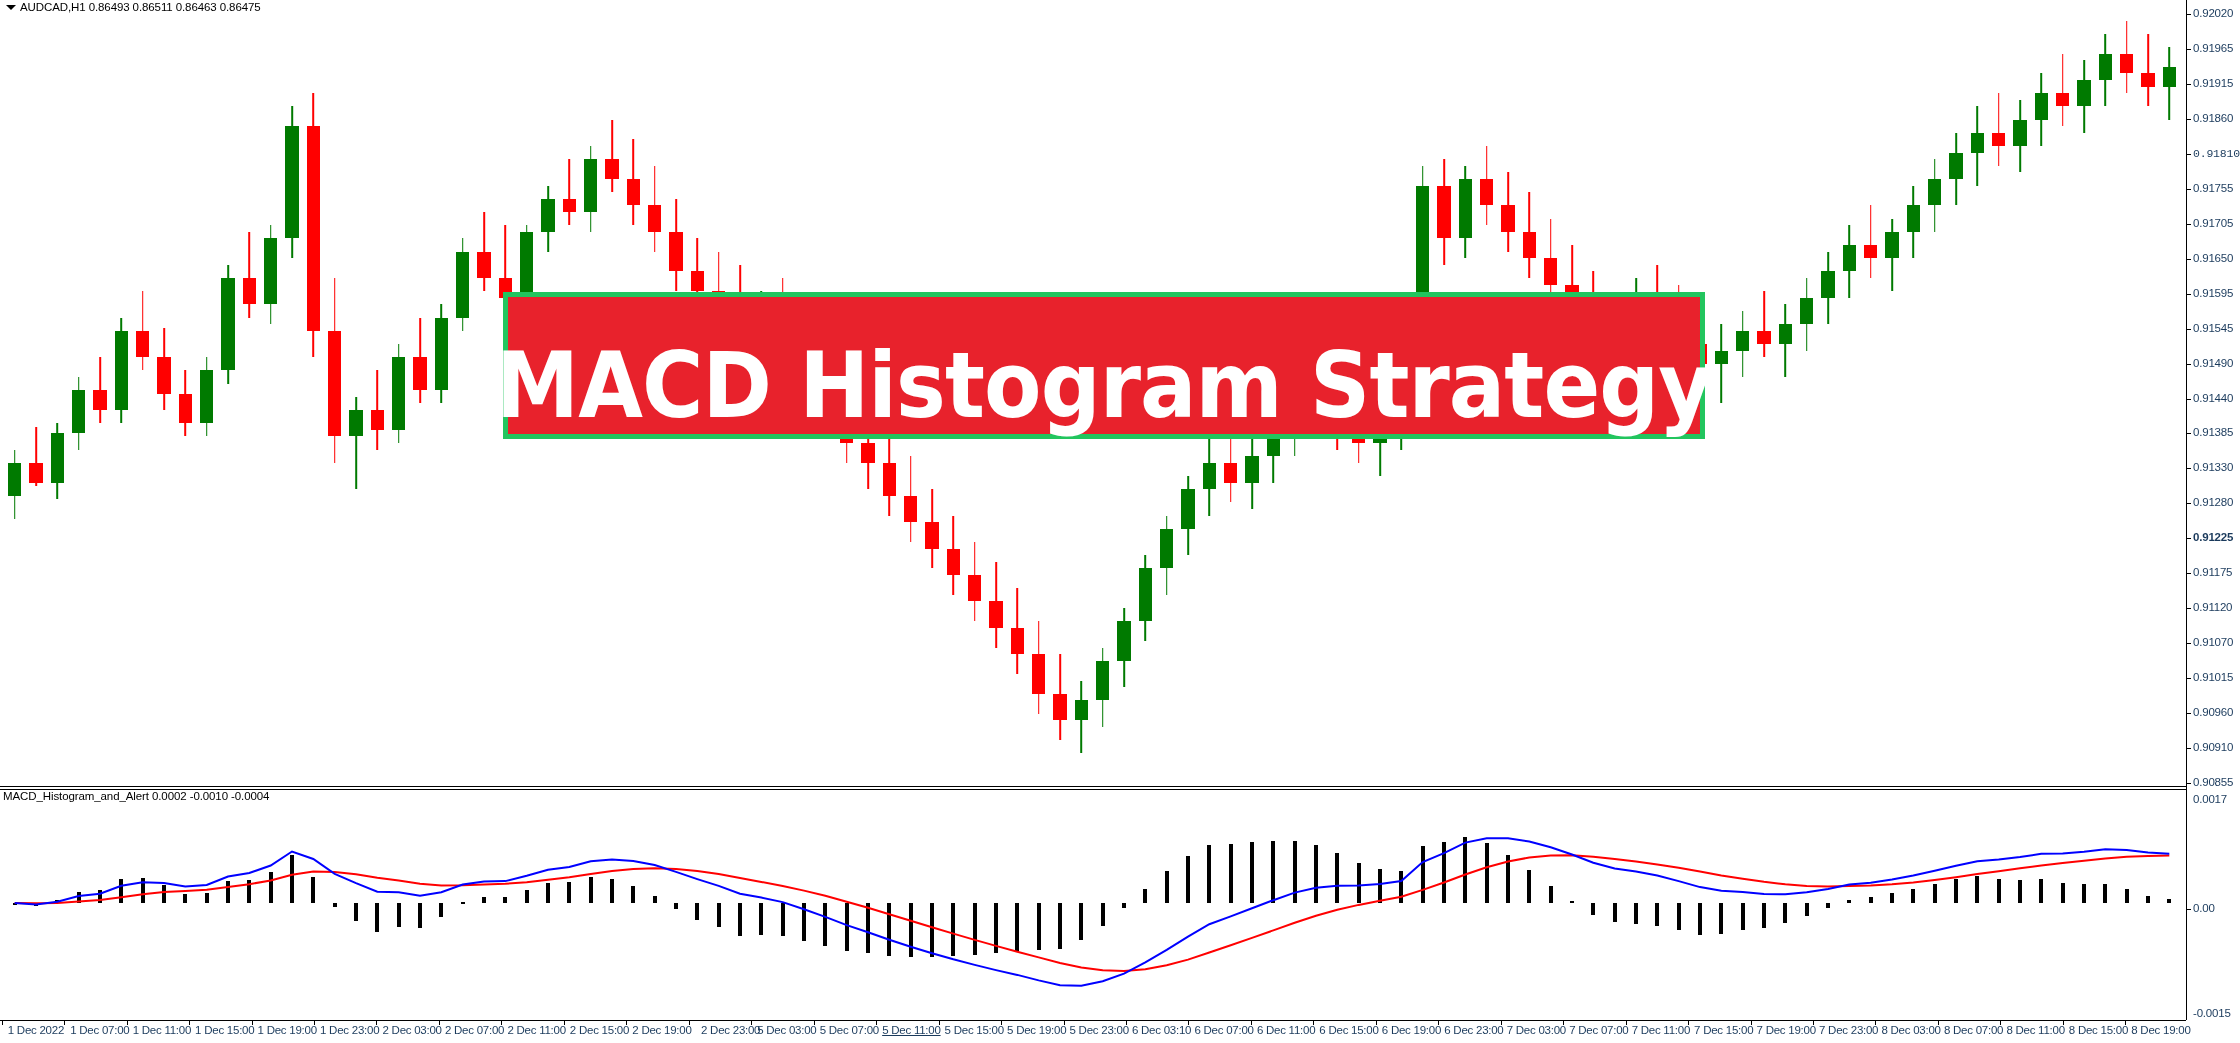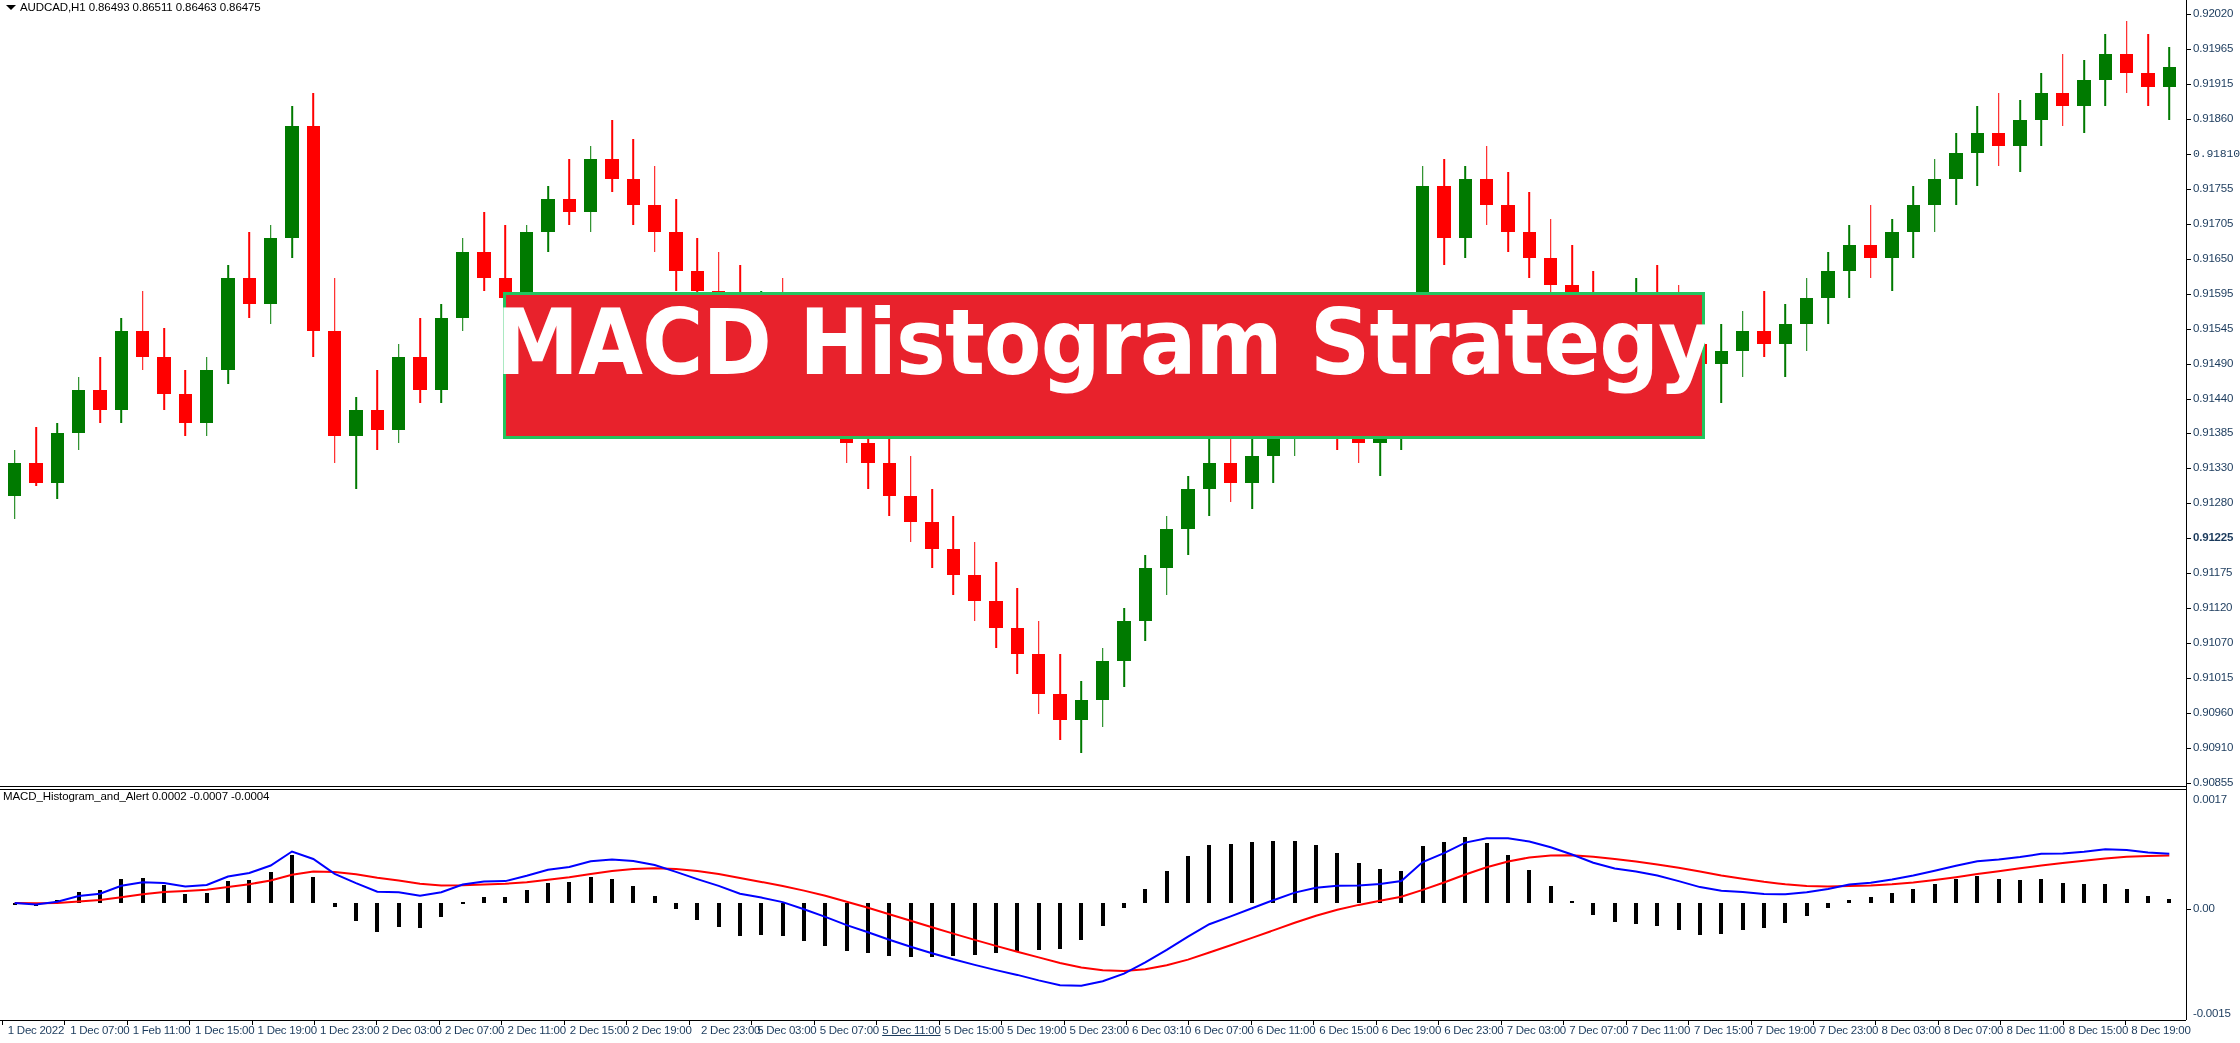--- a/index.html
+++ b/index.html
@@ -41,22 +41,22 @@
     border-top:5px solid #000;
   }
   .macd-header{
     position:absolute; left:3px; top:790px; font-size:11.5px; line-height:13px;
     color:#000; white-space:nowrap; letter-spacing:-0.1px;
   }
 
   
   .banner{
     position:absolute; left:503px; top:292px; width:1202px; height:147px;
-    background:#e8222c; border:3px solid #22c55e;
-    display:flex; align-items:flex-start; justify-content:center;
+    background:#e8222c; border:5px solid #22c55e;
+    display:flex; align-items:flex-end; justify-content:center;
   }
   .banner-text{
     font-family:"DejaVu Sans", sans-serif;
     font-weight:bold; font-size:90px; line-height:96px; color:#ffffff;
     letter-spacing:-1px; transform:scaleX(0.93); white-space:nowrap;
   }
 
   
   .watermark{
     position:absolute; left:8px; top:999px; font-size:25px; line-height:27px;
@@ -494,21 +494,21 @@
       <div class="candle down" style="left: 2141.39px; width: 13.2267px; top: 0px; height: 786px;">
         <div class="wick" style="top: 33.8026px; height: 72.6094px;"></div>
         <div class="body" style="top: 73.4077px; height: 13.2017px;"></div>
       </div>
       <div class="candle up" style="left: 2162.72px; width: 13.2267px; top: 0px; height: 786px;">
         <div class="wick" style="top: 47.0043px; height: 72.6094px;"></div>
         <div class="body" style="top: 66.8069px; height: 19.8026px;"></div>
       </div>
     </div>
 
-  <div class="macd-header">MACD_Histogram_and_Alert 0.0002 -0.0007 -0.0004</div>
+  <div class="macd-header">MACD_Histogram_and_Alert 0.0002 -0.0010 -0.0004</div>
 
   <div id="macdBars">
       <div class="macd-bar" style="left: 12.6667px; top: 903px; height: 2px;"></div>
       <div class="macd-bar" style="left: 34px; top: 903px; height: 2.67996px;"></div>
       <div class="macd-bar" style="left: 55.3333px; top: 900.355px; height: 2.64501px;"></div>
       <div class="macd-bar" style="left: 76.6667px; top: 891.616px; height: 11.384px;"></div>
       <div class="macd-bar" style="left: 98px; top: 890.001px; height: 12.999px;"></div>
       <div class="macd-bar" style="left: 119.333px; top: 879.304px; height: 23.6962px;"></div>
       <div class="macd-bar" style="left: 140.667px; top: 878.401px; height: 24.5995px;"></div>
       <div class="macd-bar" style="left: 162px; top: 884.707px; height: 18.2929px;"></div>
@@ -616,21 +616,21 @@
     <div class="banner-text">MACD Histogram Strategy</div>
   </div>
 
 
   <div class="time-axis" id="timeAxis">
       <div class="time-tick" style="left: 1.74743px;"></div>
       <div class="time-lbl" style="left: 7.74743px;">1 Dec 2022</div>
       <div class="time-tick" style="left: 64.2046px;"></div>
       <div class="time-lbl" style="left: 70.2046px;">1 Dec 07:00</div>
       <div class="time-tick" style="left: 126.662px;"></div>
-      <div class="time-lbl" style="left: 132.662px;">1 Feb 11:00</div>
+      <div class="time-lbl" style="left: 132.662px;">1 Dec 11:00</div>
       <div class="time-tick" style="left: 189.119px;"></div>
       <div class="time-lbl" style="left: 195.119px;">1 Dec 15:00</div>
       <div class="time-tick" style="left: 251.576px;"></div>
       <div class="time-lbl" style="left: 257.576px;">1 Dec 19:00</div>
       <div class="time-tick" style="left: 314.033px;"></div>
       <div class="time-lbl" style="left: 320.033px;">1 Dec 23:00</div>
       <div class="time-tick" style="left: 376.49px;"></div>
       <div class="time-lbl" style="left: 382.49px;">2 Dec 03:00</div>
       <div class="time-tick" style="left: 438.947px;"></div>
       <div class="time-lbl" style="left: 444.947px;">2 Dec 07:00</div>

